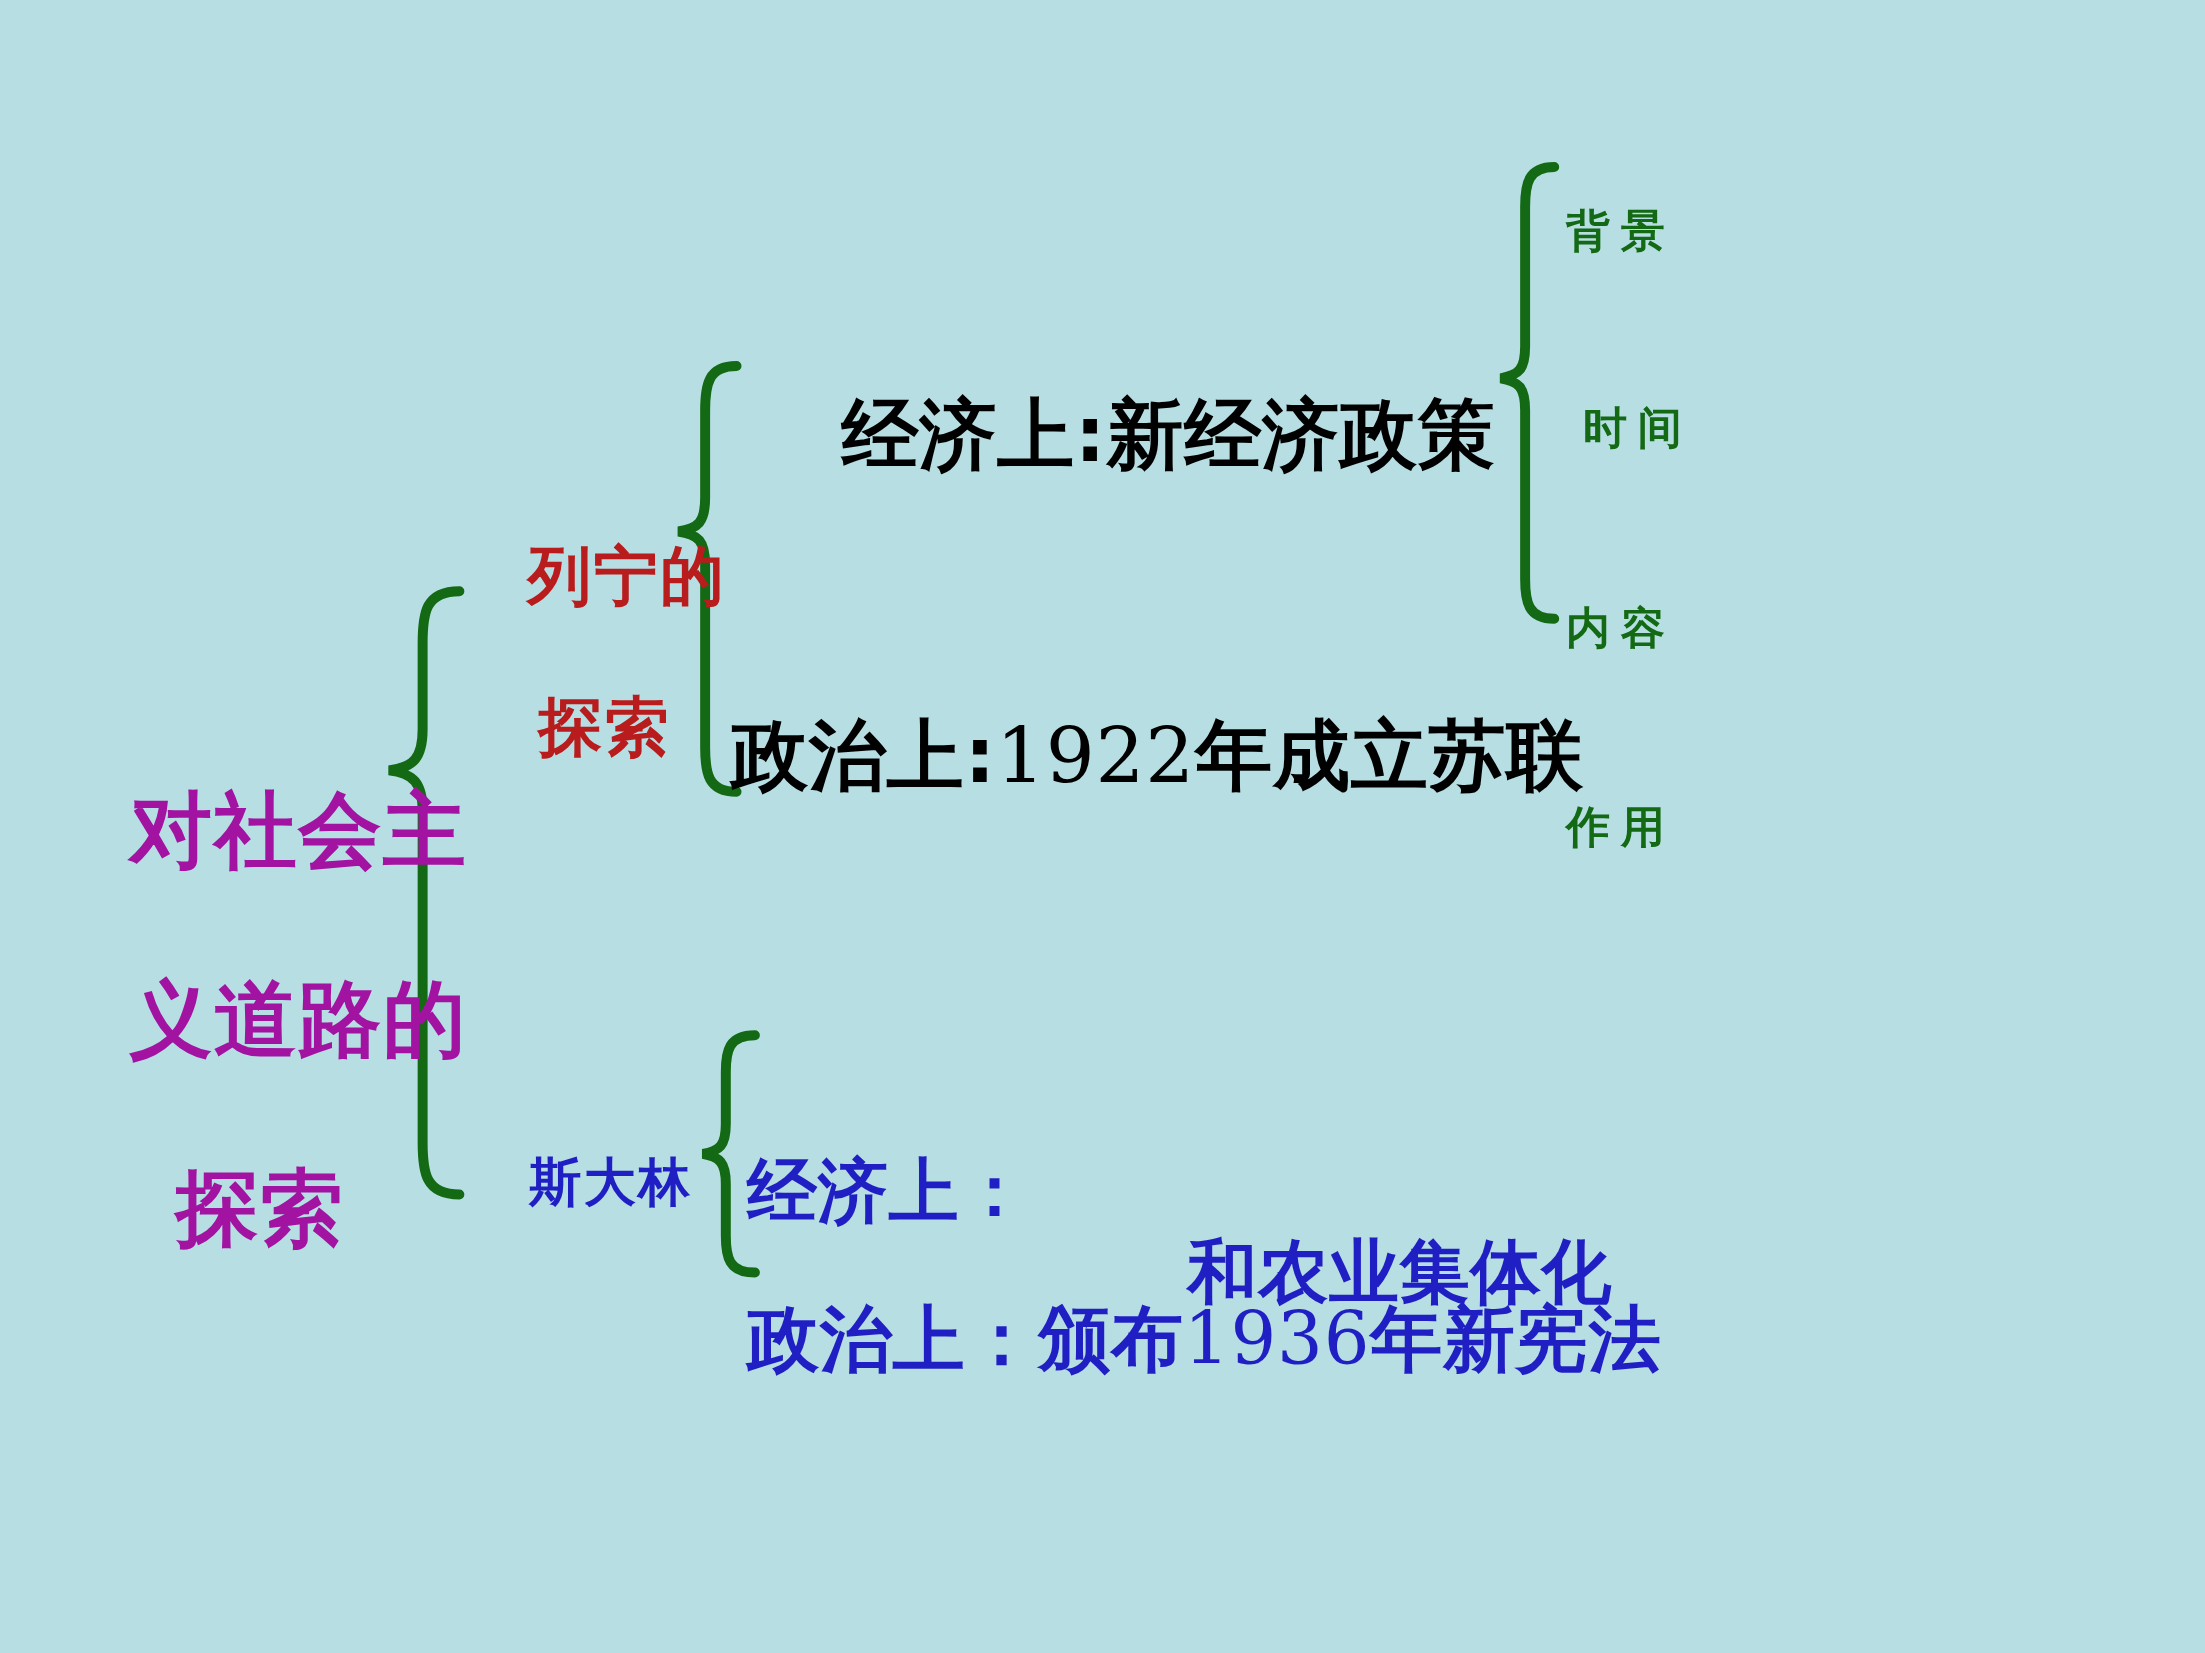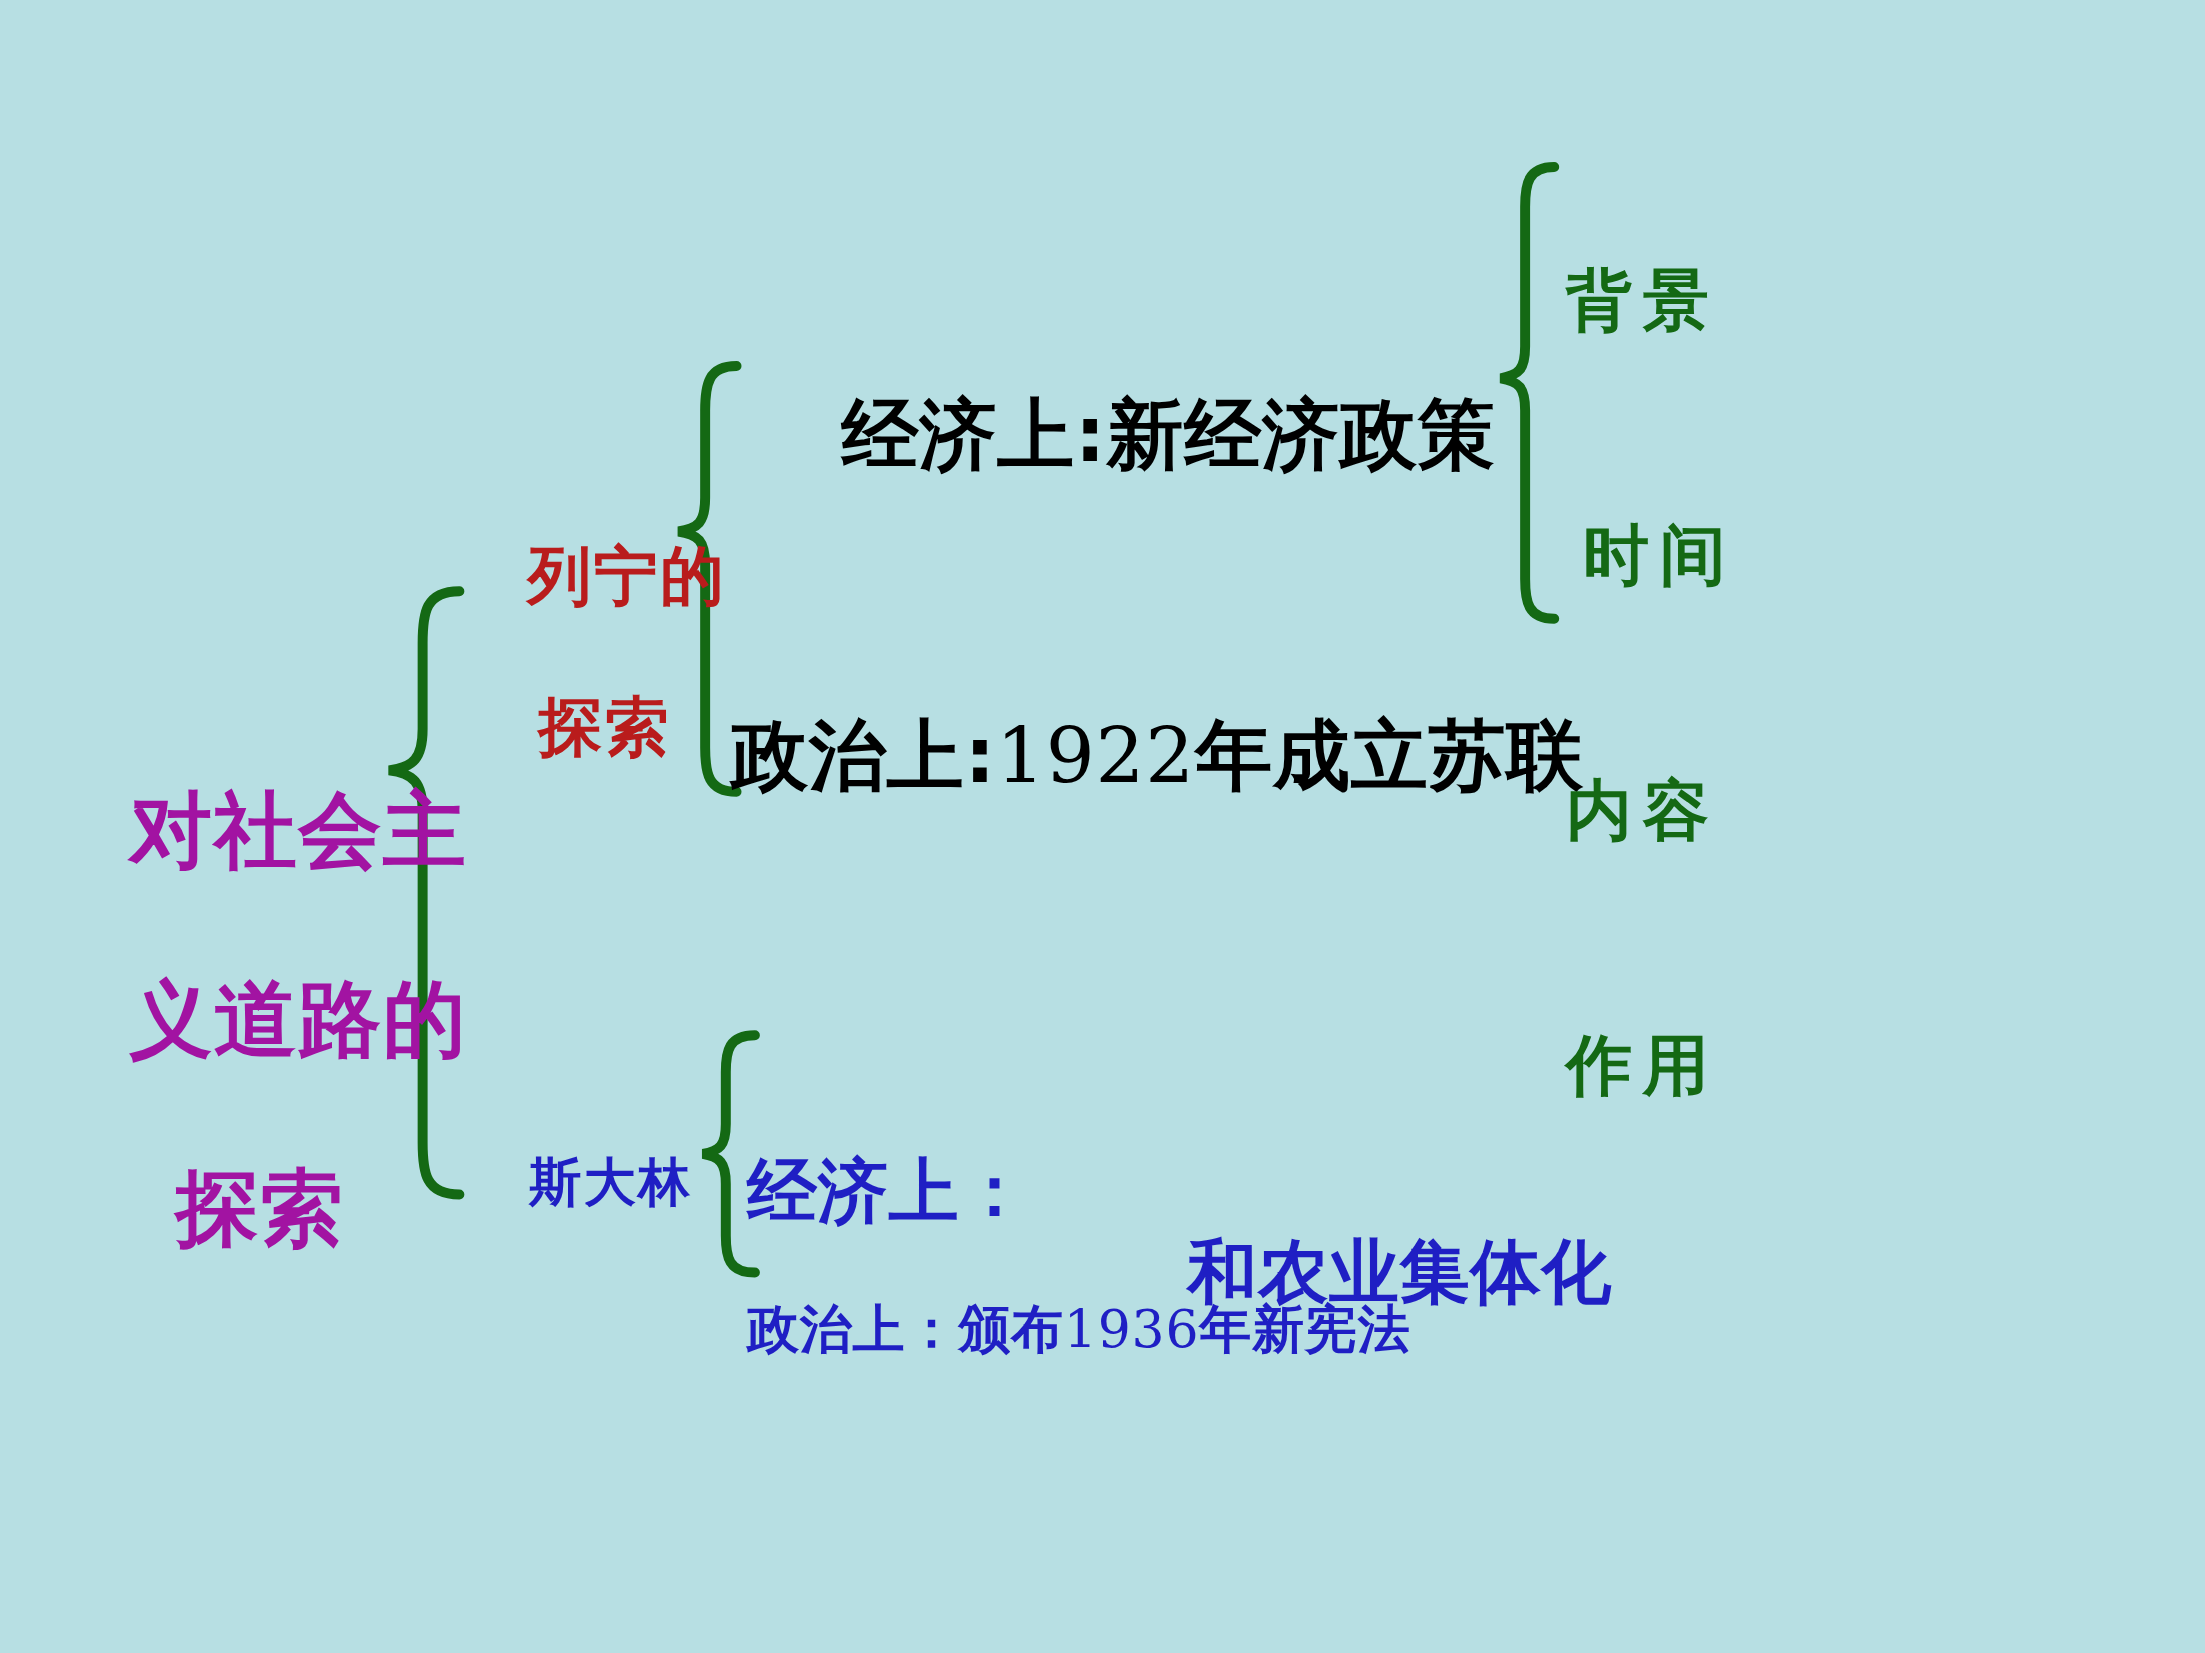--- a/index.html
+++ b/index.html
@@ -78,21 +78,21 @@
   }
   .serif-num {
     font-family: "DejaVu Serif", "Liberation Serif", serif;
     font-weight: normal;
   }
 
   
   #green-list {
     left: 1566px;
     top: 90px;
-    font-size: 66px;
+    font-size: 44px;
     color: #146914;
     line-height: 1.28;
     letter-spacing: 10.7px;
   }
   #green-list .g-item {
     display: block;
     height: 86px;
   }
   #green-list .g-item.indent {
     padding-left: 17px;
@@ -113,21 +113,21 @@
     display: inline-block;
     padding-right: 6.1px;
   }
   #stalin-econ .body {
     display: inline-block;
     line-height: 1.16;
   }
   #stalin-pol {
     left: 747px;
     top: 1302px;
-    font-size: 52px;
+    font-size: 72px;
     color: #1f1fc4;
     letter-spacing: 0.8px;
   }
 
   
   #braces {
     position: absolute;
     left: 0;
     top: 0;
     width: 2205px;

